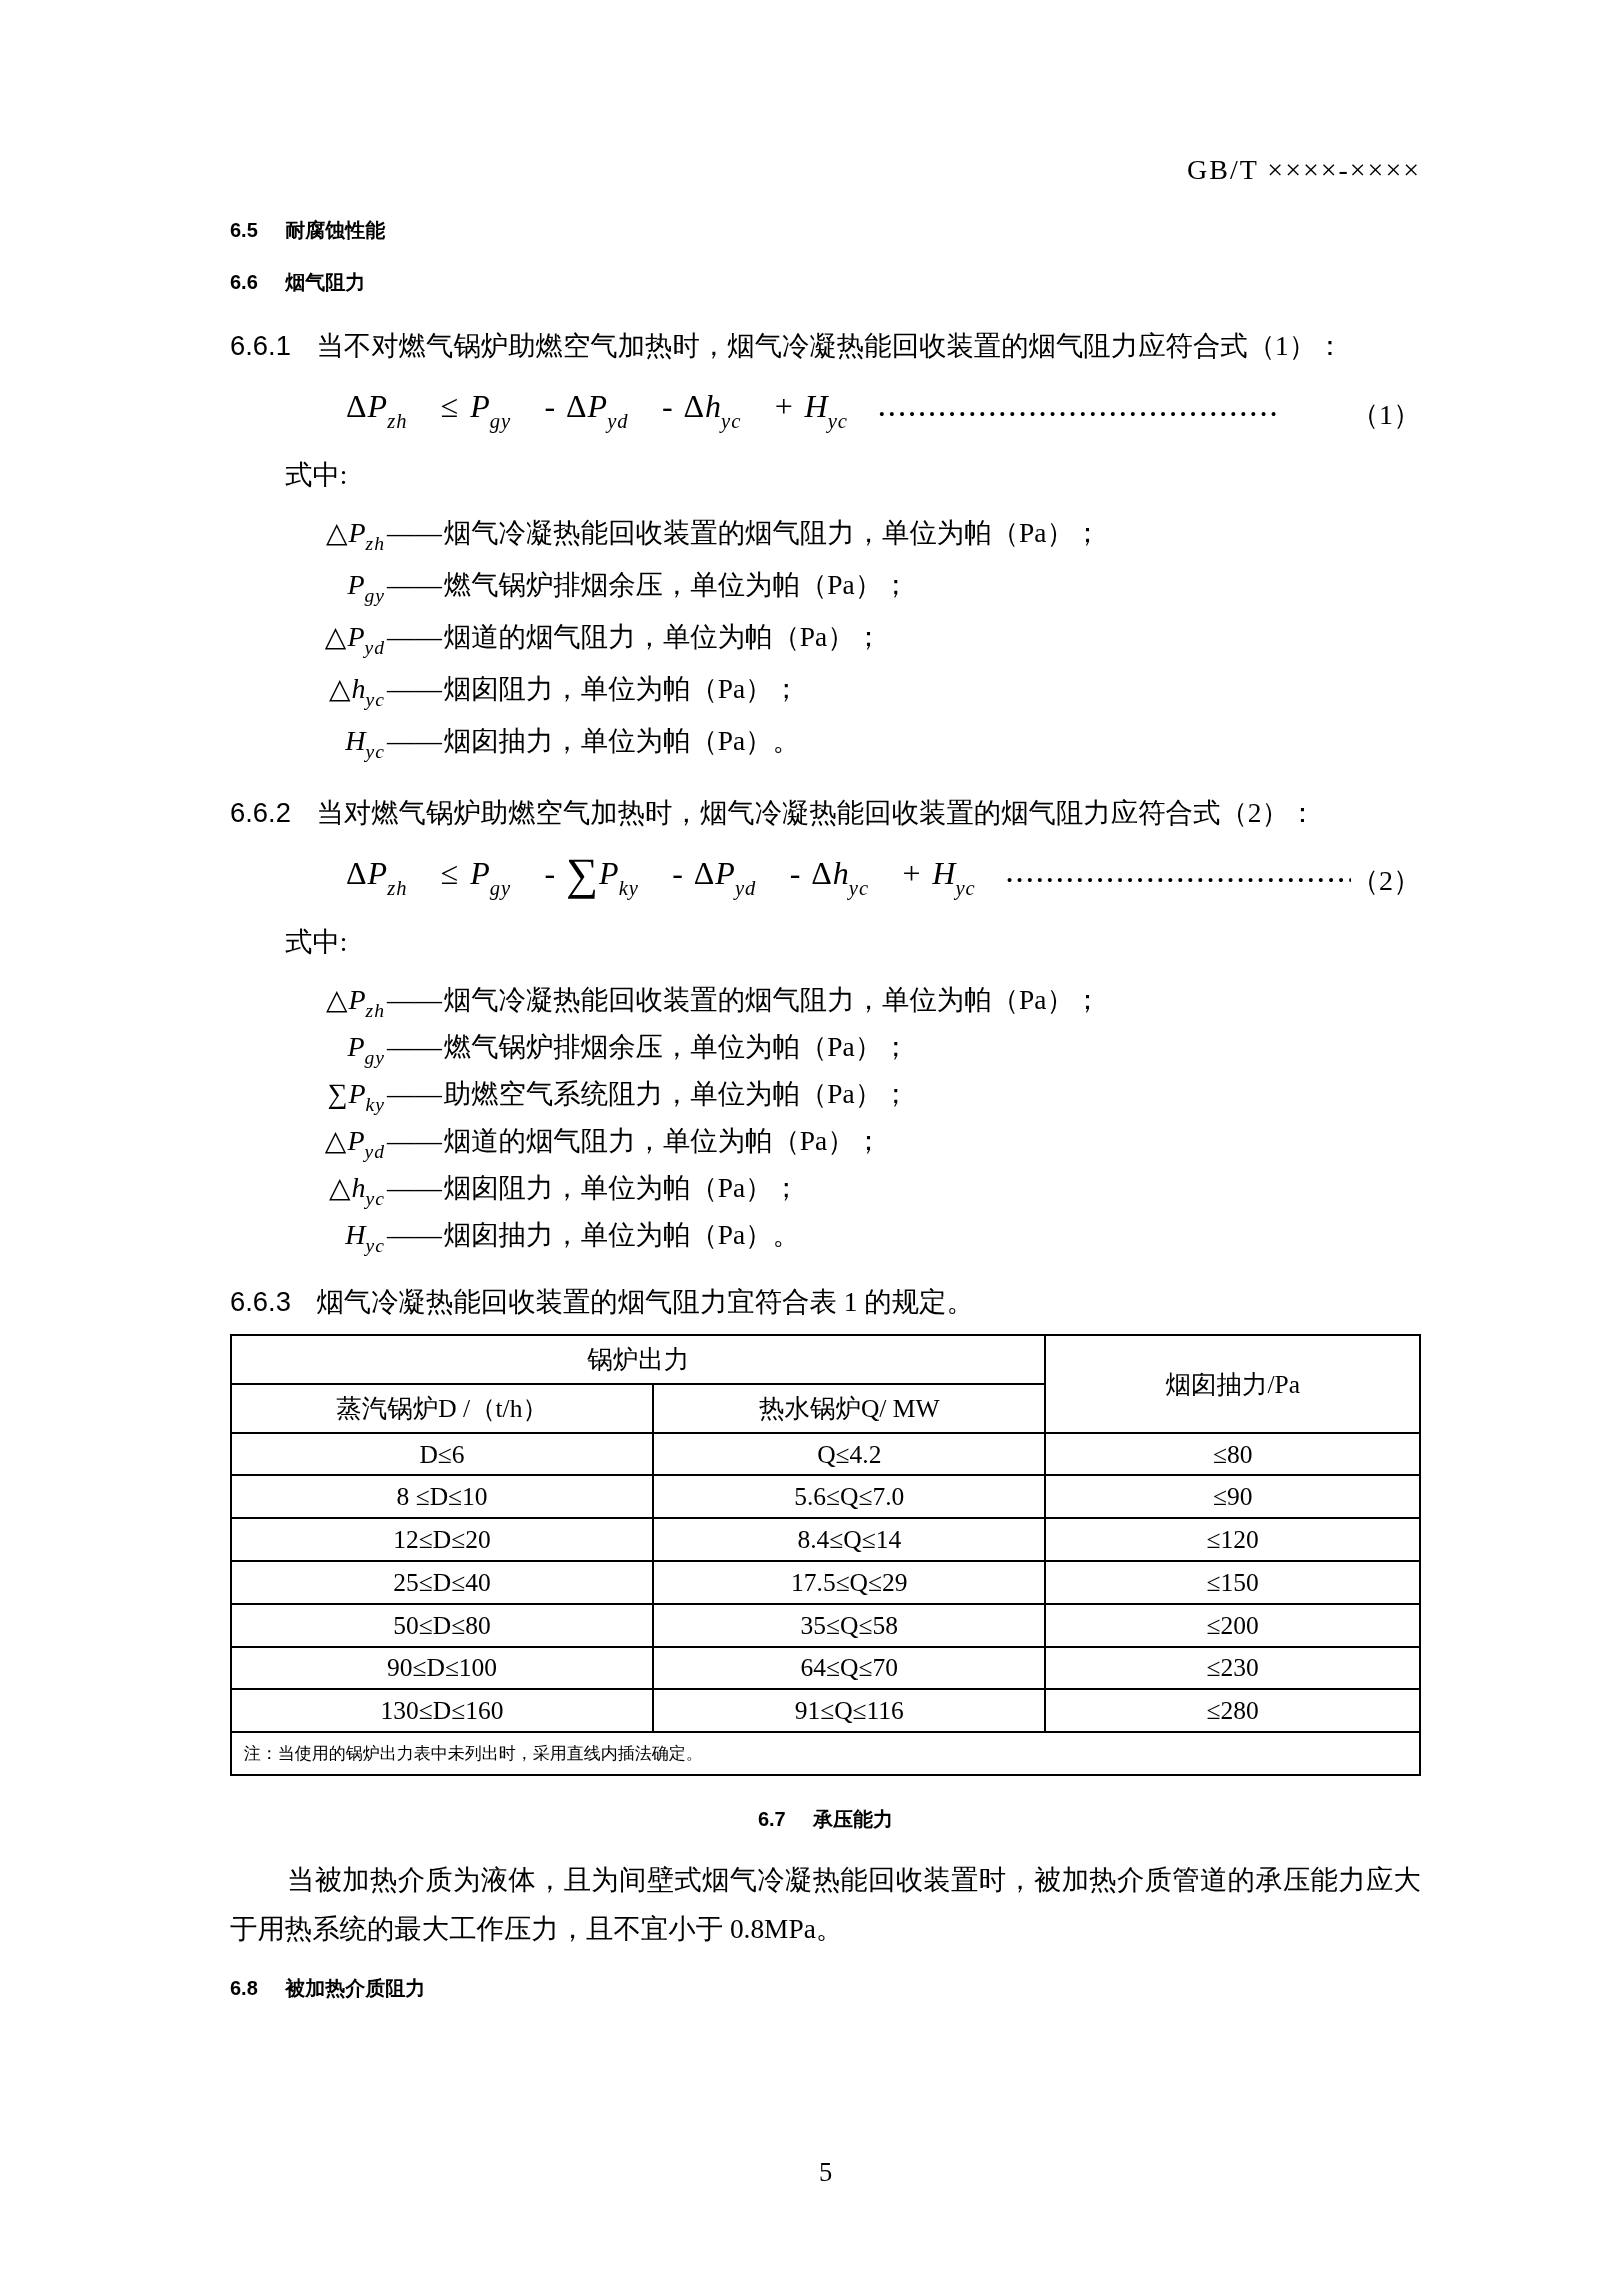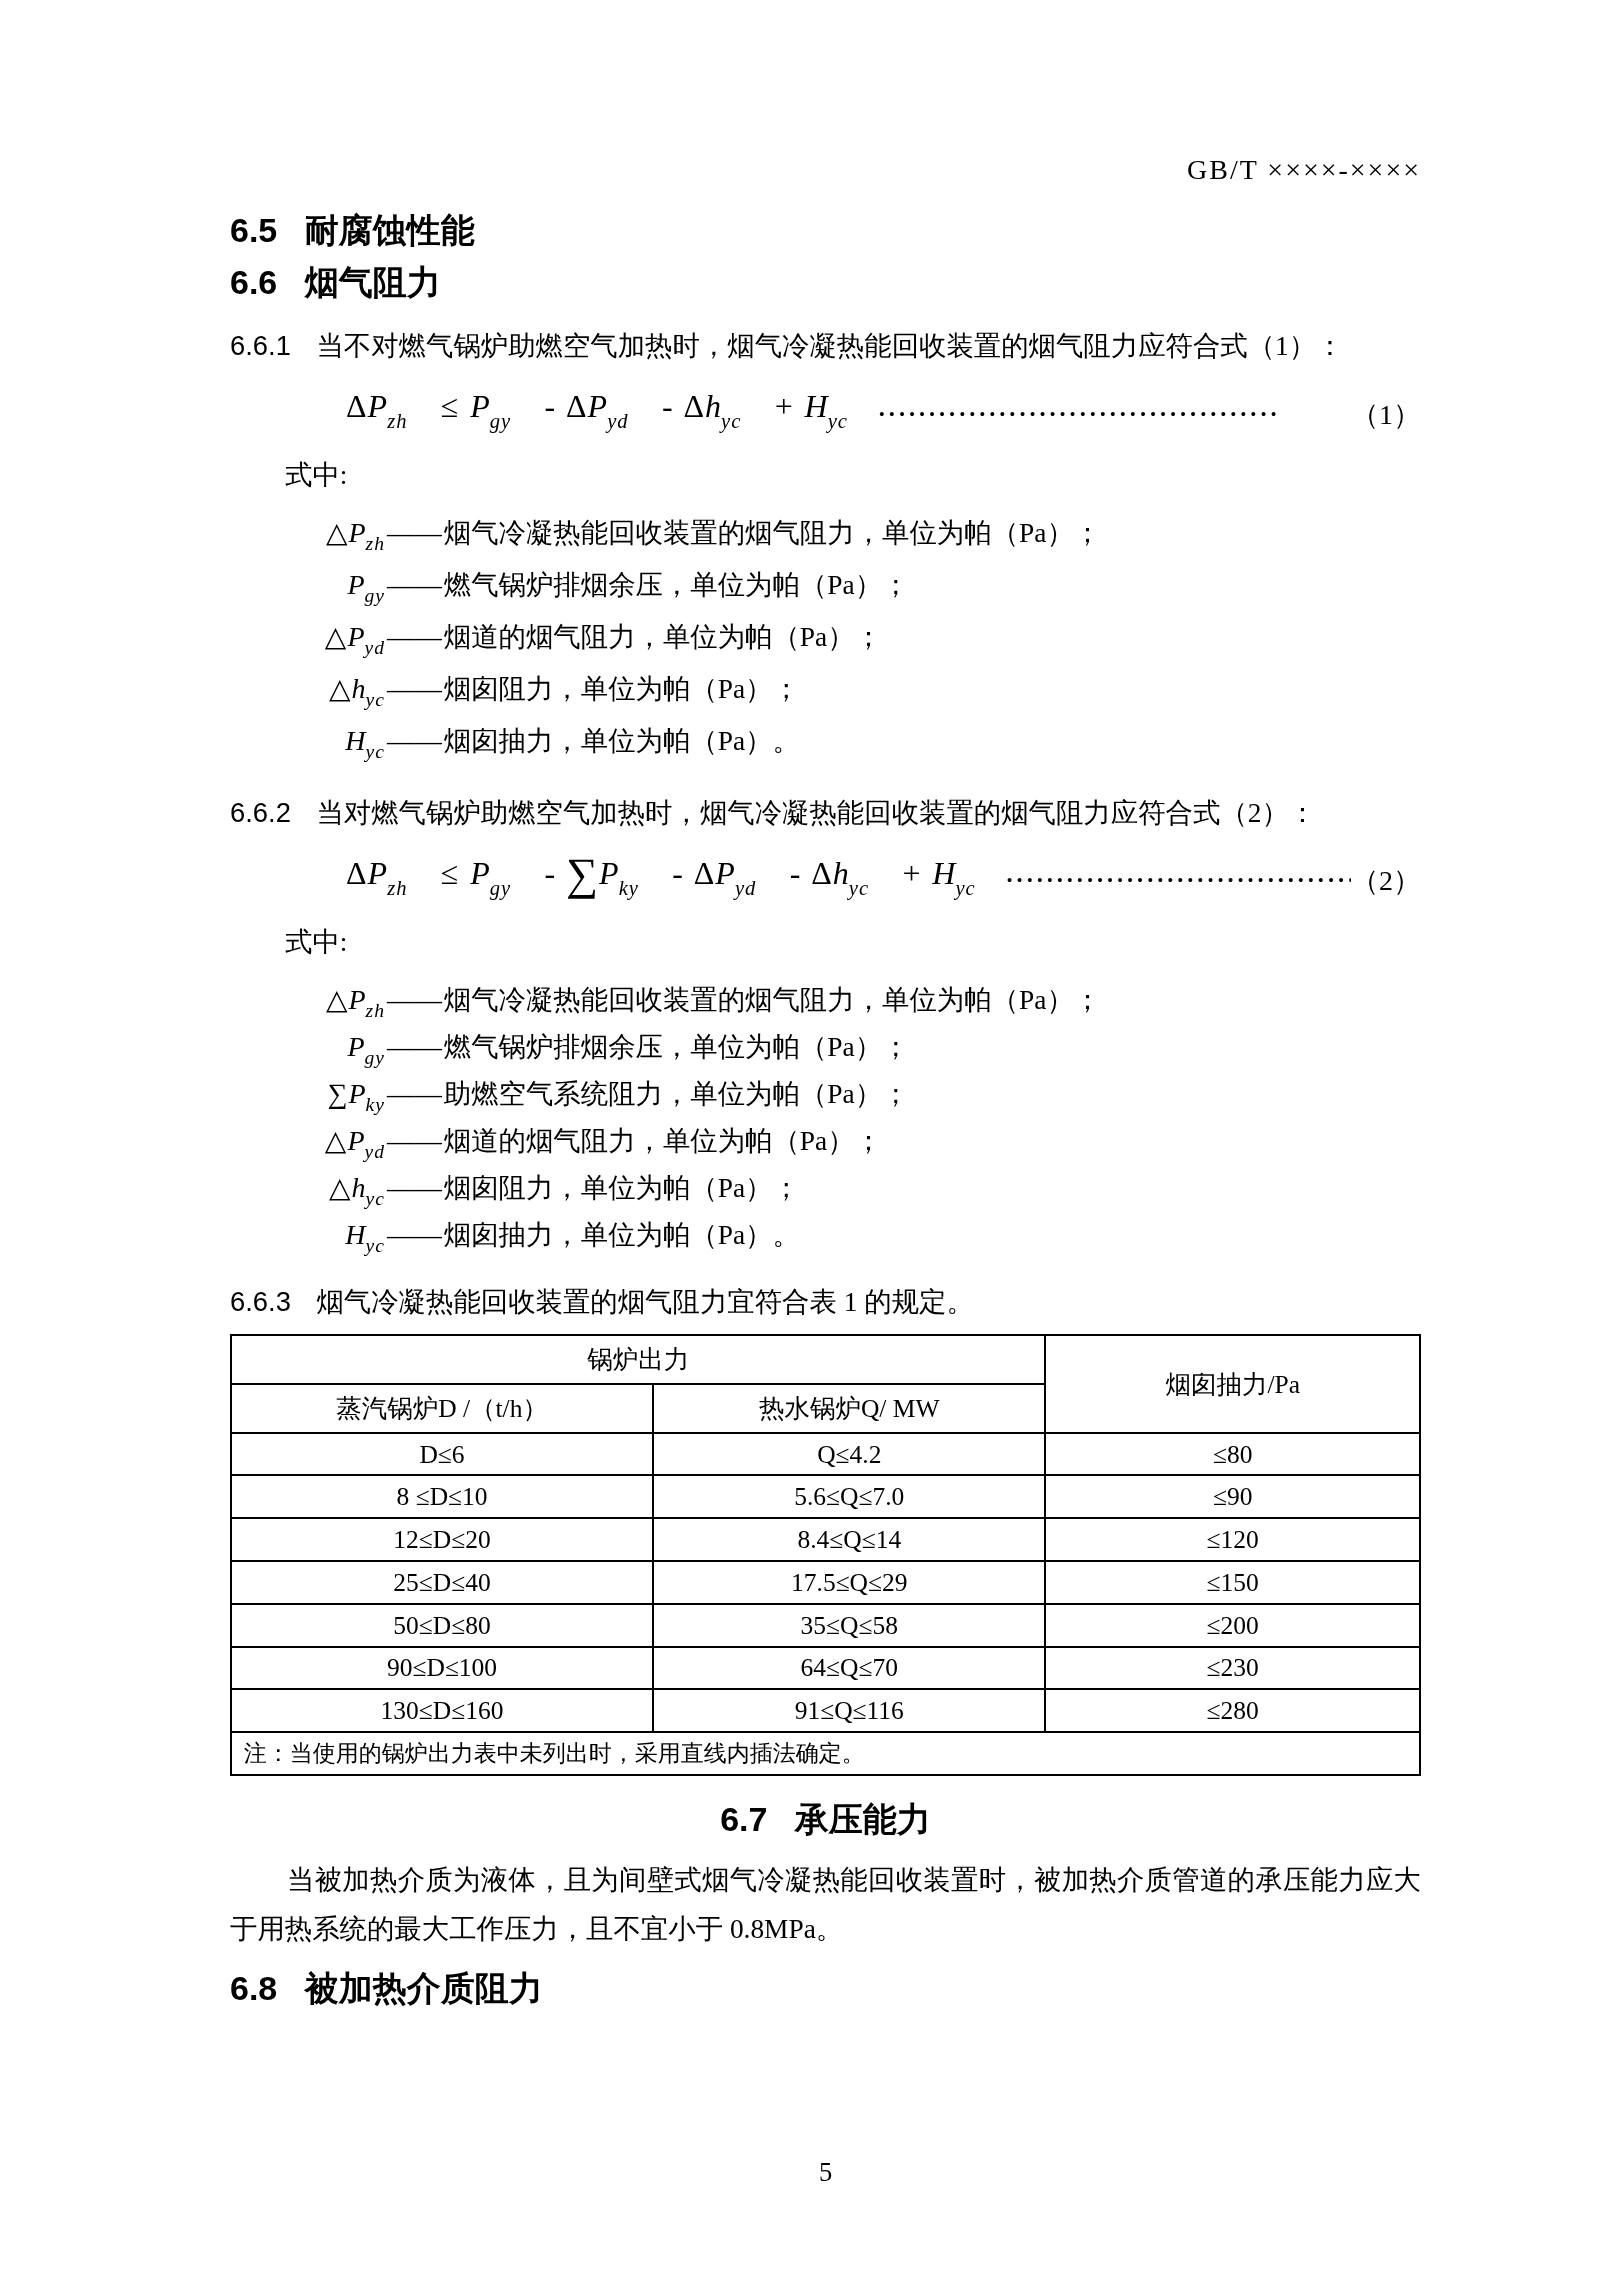--- a/index.html
+++ b/index.html
@@ -16,21 +16,21 @@
   
   .doc-header{
     text-align:right;
     font-size:28px;letter-spacing:2px;
     margin-bottom:17.6px;
     font-family:"Liberation Serif","DejaVu Serif",serif;
   }
   
   .sec-h{
     font-family:"Liberation Sans","DejaVu Sans",sans-serif;
-    font-weight:700;font-size:34px;line-height:37px;
+    font-weight:700;font-size:20px;line-height:37px;
     margin-top:15.7px;
     white-space:nowrap;
   }
   .sec-h .h-num{margin-right:27.4px;}
   
   .para{margin-top:17.6px;text-align:justify;}
   .para.indent{text-indent:57px;}
   .clause{margin-top:19.6px;white-space:nowrap;}
   .clause .clause-num{
     font-family:"Liberation Sans","DejaVu Sans",sans-serif;
@@ -85,21 +85,21 @@
   }
   table.data th,table.data td{
     border:2px solid #000;
     border-top-width:2.9px;border-bottom-width:2.9px;
     text-align:center;vertical-align:middle;
     font-weight:400;font-size:25.5px;line-height:29px;
     padding:5.9px 3.9px;
   }
   table.data thead th{padding:8.8px 3.9px;}
   table.data td.note-cell{
-    text-align:left;font-size:23px;padding:3.9px 11.8px;line-height:33px;
+    text-align:left;font-size:17px;padding:3.9px 11.8px;line-height:33px;
   }
   
   .page-num{
     position:absolute;left:230px;right:200px;top:2148px;
     text-align:center;font-size:26.5px;
   }
 </style>
 </head>
 <body>
 

